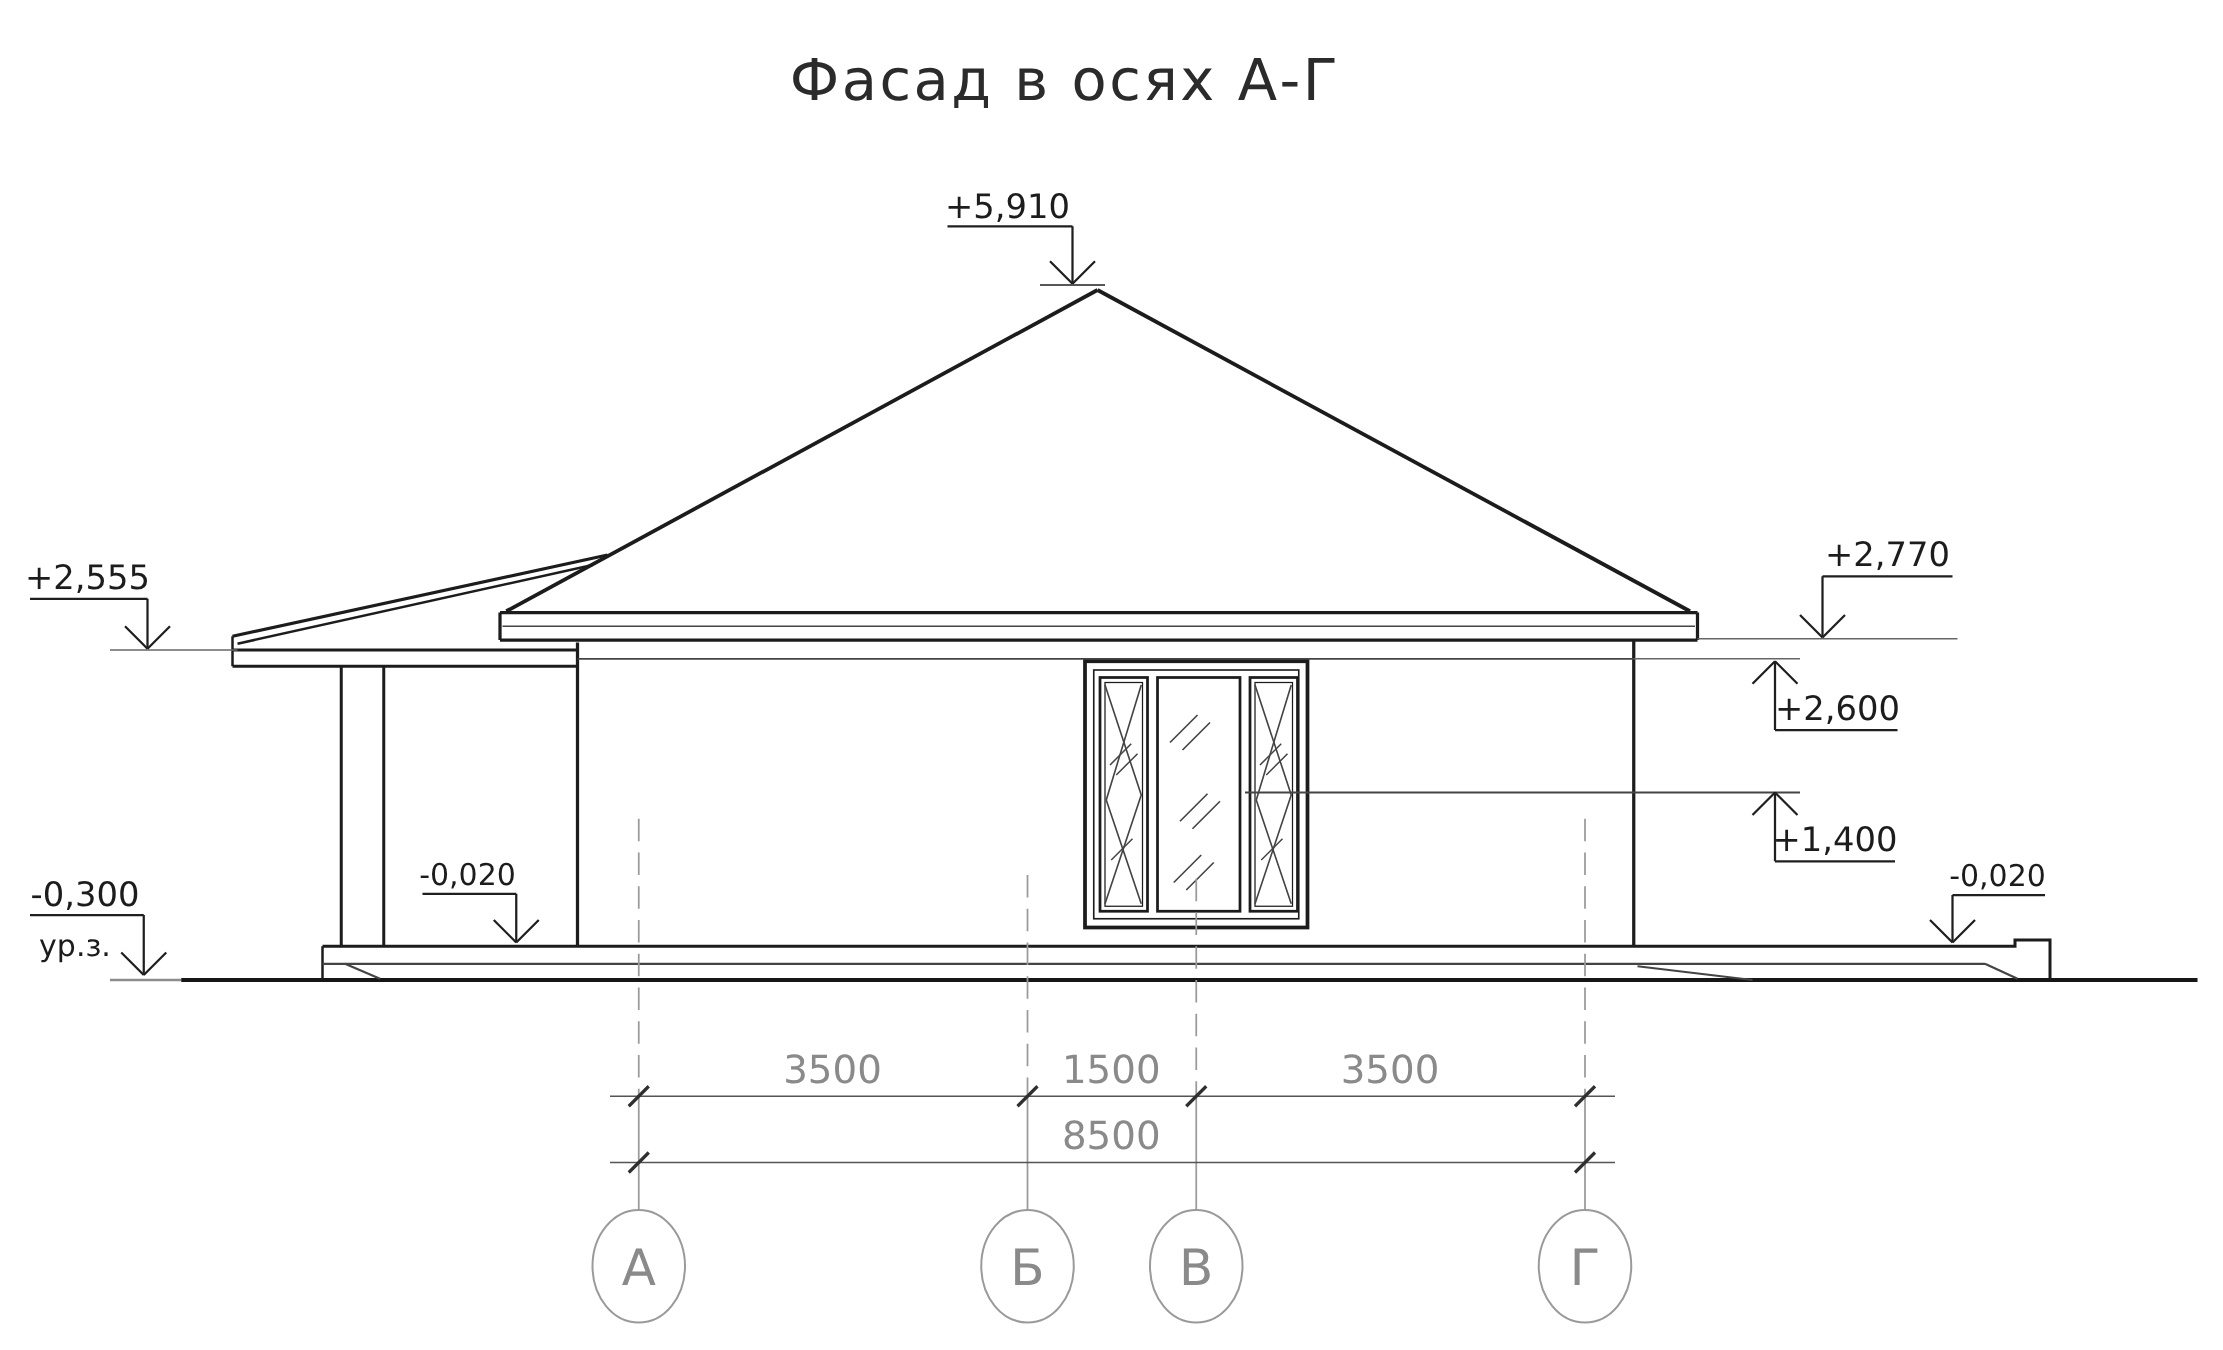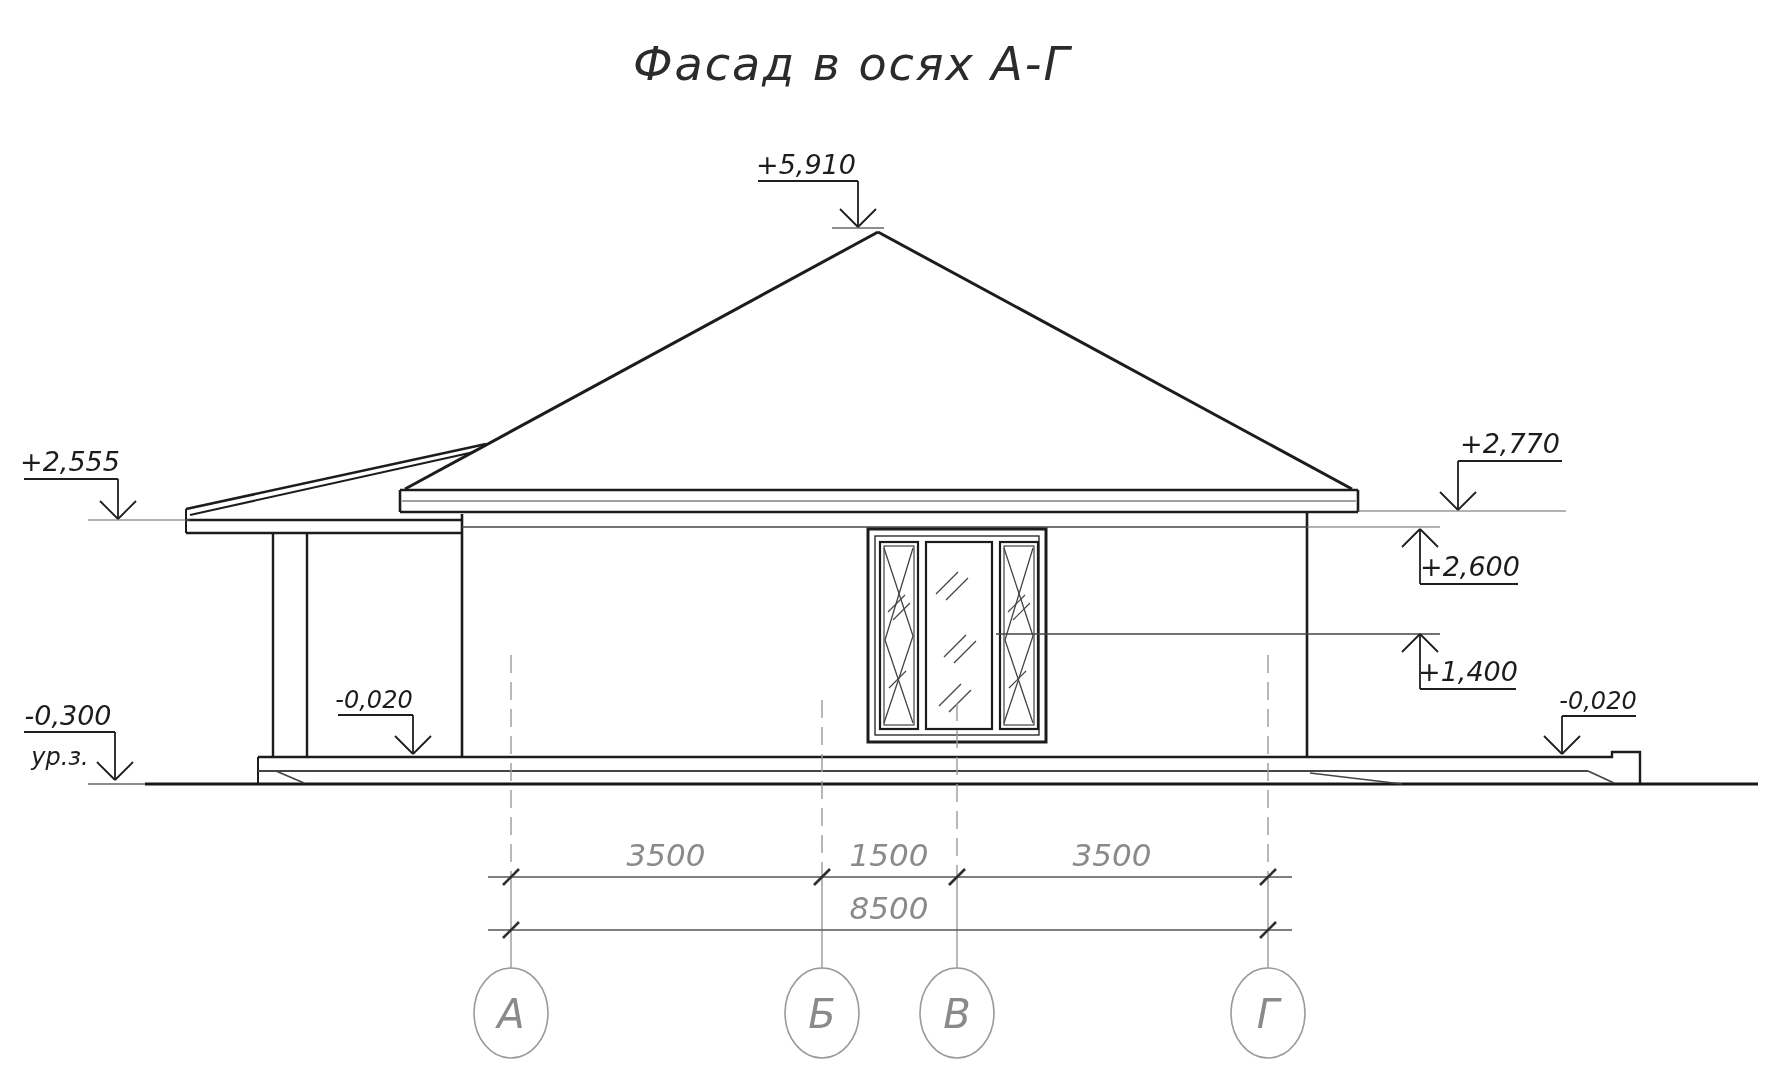--- a/index.html
+++ b/index.html
@@ -1,16 +1,16 @@
 <!DOCTYPE html>
 <html><head>
 <meta charset="utf-8">
 <style>
   html,body{margin:0;padding:0;background:#ffffff;}
-  .page{width:1778px;height:1080px;position:relative;background:#fff;overflow:hidden;font-style:italic;}
+  .page{width:1778px;height:1080px;position:relative;background:#fff;overflow:hidden;}
   svg{display:block;}
   text{font-family:"DejaVu Sans", sans-serif;}
   .title-text{font-size:46px;fill:#2b2b2b;letter-spacing:2px;}
   .elev-text{font-size:27px;fill:#1c1c1c;}
   .elev-text-sm{font-size:24px;fill:#1c1c1c;}
   .dim-text{font-size:31px;fill:#8a8a8a;}
   .axis-letter{font-size:40px;fill:#8a8a8a;}
   .ln{stroke:#1c1c1c;fill:none;}
   .thin{stroke:#444;fill:none;}
   .ref{stroke:#666;fill:none;}

